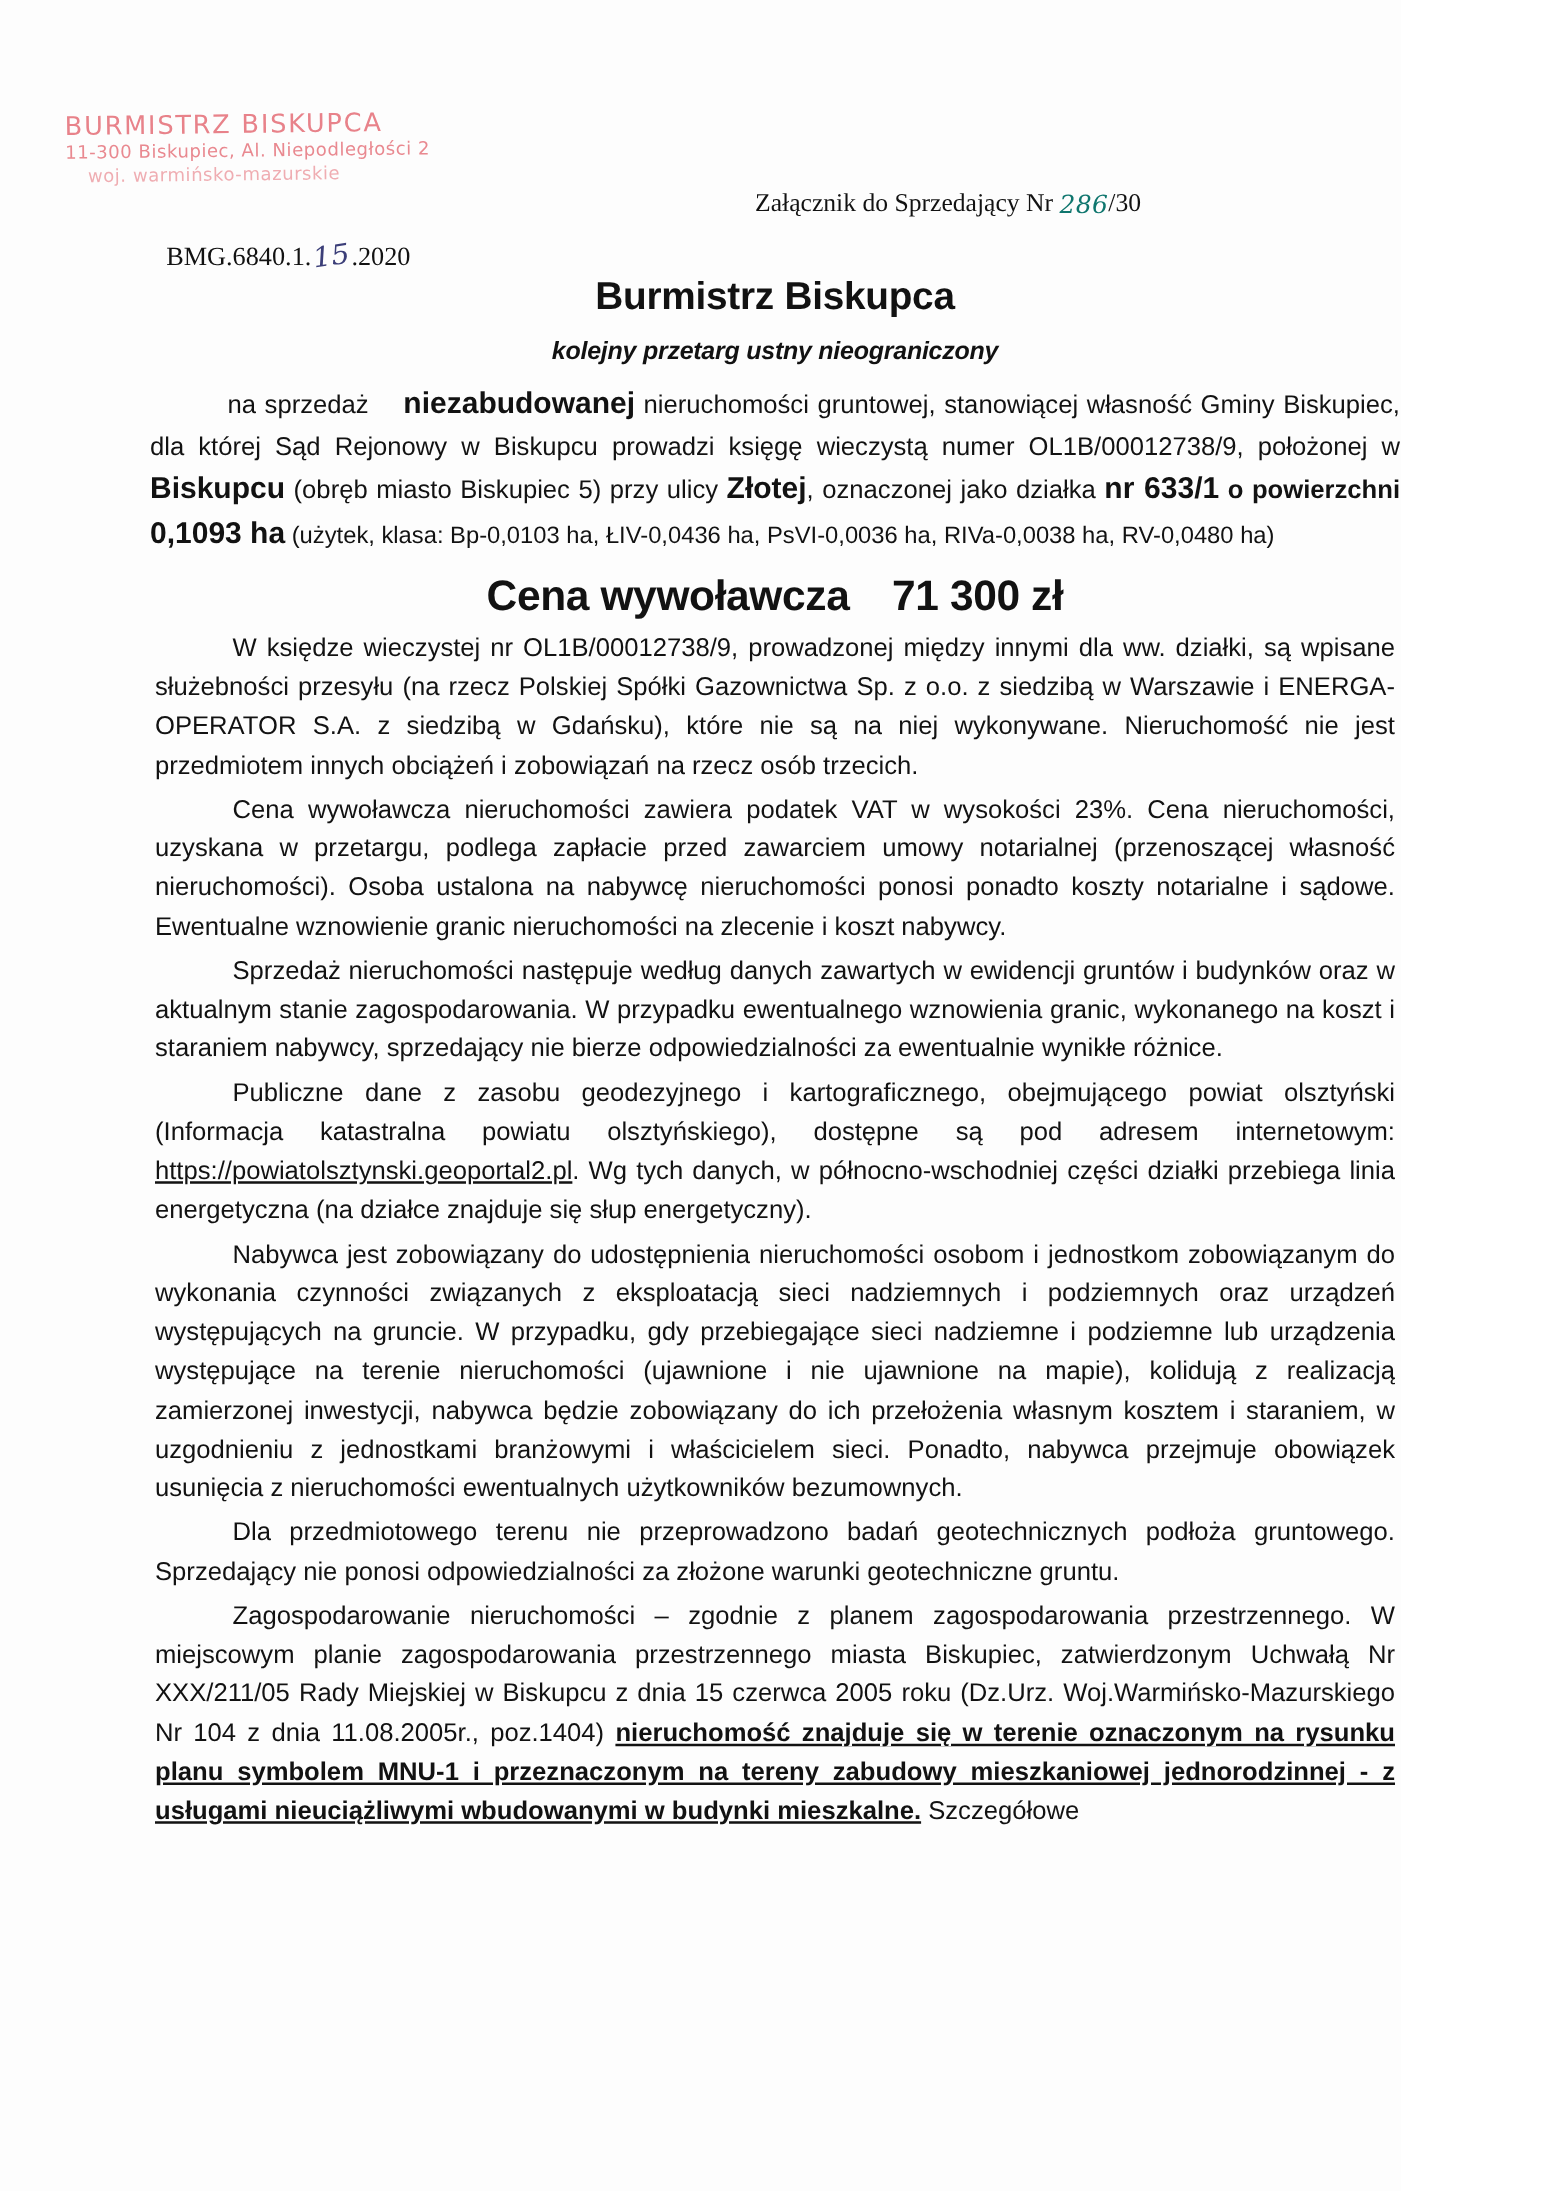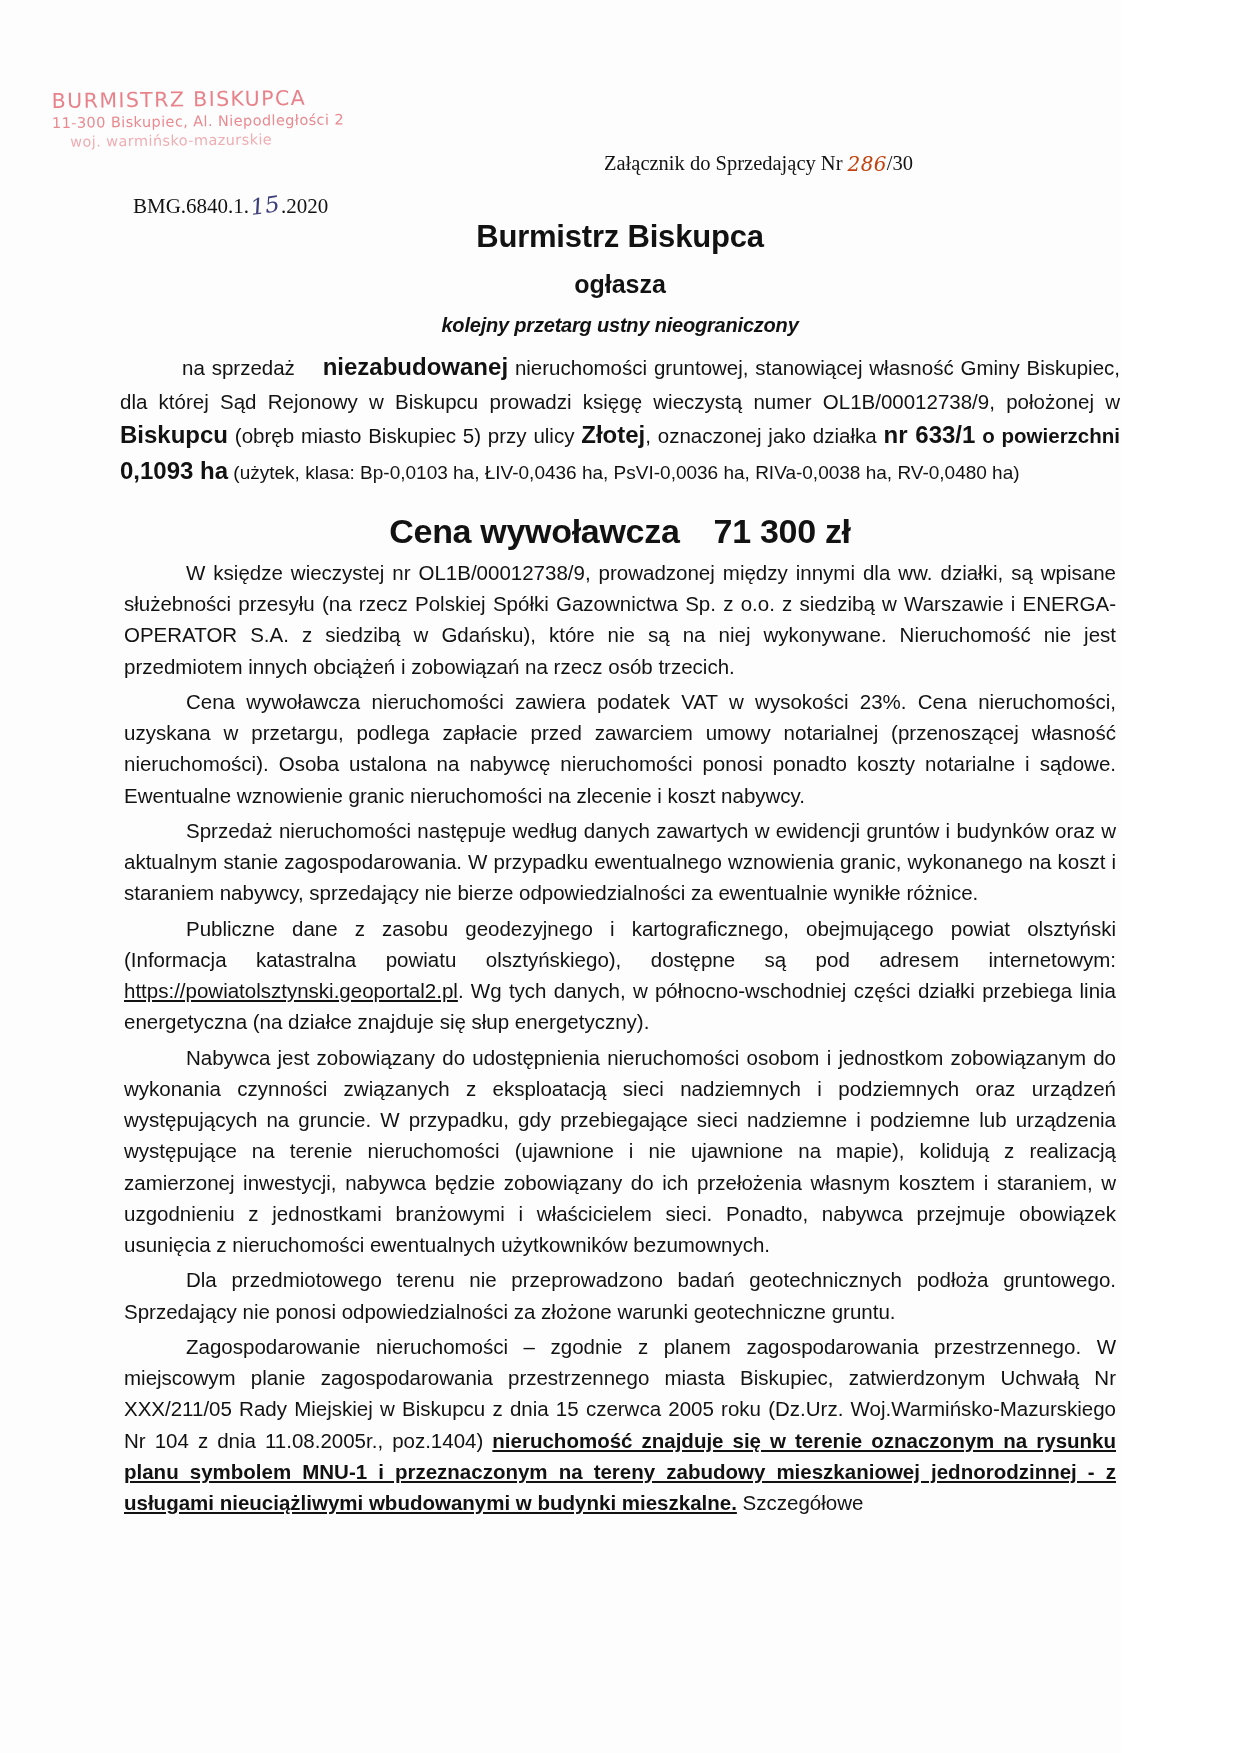--- a/index.html
+++ b/index.html
@@ -56,21 +56,21 @@
   .refno {
     position: absolute;
     left: 133px;
     top: 193px;
     font-family: "Liberation Serif", serif;
     font-size: 21px;
     white-space: nowrap;
   }
   .hand {
     font-family: "DejaVu Serif", serif;
-    color: #c2410c;
+    color: #0f766e;
     font-style: italic;
     font-size: 20px;
     letter-spacing: 0.3px;
   }
   .hand-sig {
     font-family: "DejaVu Serif", serif;
     color: #3b3e78;
     font-style: italic;
     font-size: 22px;
     display: inline-block;
@@ -130,21 +130,21 @@
     text-align: justify;
     text-indent: 62px;
   }
   .lead b { font-weight: bold; }
   .big1 { font-size: 24px; font-weight: bold; margin-left: 21px; }
   .big2 { font-size: 24px; font-weight: bold; }
   .small-note { font-size: 19px; }
 
   
   .price {
-    margin: 22px 0 6px 0;
+    margin: 12px 0 6px 0;
     text-align: center;
     font-size: 34px;
     font-weight: bold;
     letter-spacing: -0.3px;
   }
   .price .gap { display: inline-block; width: 34px; }
 
   
   p.body {
     margin: 4px;
@@ -180,21 +180,20 @@
 
   <div class="annex">
     <div>
       <span>Załącznik do Sprzedający Nr </span><span class="hand">286</span><span>/30</span>
     </div>
   </div>
 
   <div class="doc">
 
     <h1 class="title">Burmistrz Biskupca</h1>
-    <h2 class="sub">ogłasza</h2>
     <h2 class="sub2">kolejny przetarg ustny nieograniczony</h2>
 
     <p class="lead"><span>na sprzedaż </span><span class="big1">niezabudowanej</span><span> nieruchomości gruntowej, stanowiącej własność Gminy Biskupiec, dla której Sąd Rejonowy w Biskupcu prowadzi księgę wieczystą numer OL1B/00012738/9, położonej w </span><span class="big2">Biskupcu</span><span> (obręb miasto Biskupiec 5) przy ulicy </span><b class="big2">Złotej</b><span>, oznaczonej jako działka </span><b class="big2">nr 633/1</b><b> o powierzchni </b><b class="big2">0,1093 ha</b><span class="small-note"> (użytek, klasa: Bp-0,0103 ha, ŁIV-0,0436 ha, PsVI-0,0036 ha, RIVa-0,0038 ha, RV-0,0480 ha)</span></p>
 
     <div class="price"><span>Cena wywoławcza</span><span class="gap"></span><span>71 300 zł</span></div>
 
     <p class="body">W księdze wieczystej nr OL1B/00012738/9, prowadzonej między innymi dla ww. działki, są wpisane służebności przesyłu (na rzecz Polskiej Spółki Gazownictwa Sp. z o.o. z siedzibą w Warszawie i ENERGA-OPERATOR S.A. z siedzibą w Gdańsku), które nie są na niej wykonywane. Nieruchomość nie jest przedmiotem innych obciążeń i zobowiązań na rzecz osób trzecich.</p>
     <p class="body">Cena wywoławcza nieruchomości zawiera podatek VAT w wysokości 23%. Cena nieruchomości, uzyskana w przetargu, podlega zapłacie przed zawarciem umowy notarialnej (przenoszącej własność nieruchomości). Osoba ustalona na nabywcę nieruchomości ponosi ponadto koszty notarialne i sądowe. Ewentualne wznowienie granic nieruchomości na zlecenie i koszt nabywcy.</p>
     <p class="body">Sprzedaż nieruchomości następuje według danych zawartych w ewidencji gruntów i budynków oraz  w aktualnym stanie zagospodarowania. W przypadku ewentualnego wznowienia granic, wykonanego na koszt i staraniem nabywcy, sprzedający nie bierze odpowiedzialności za ewentualnie wynikłe różnice.</p>
 

